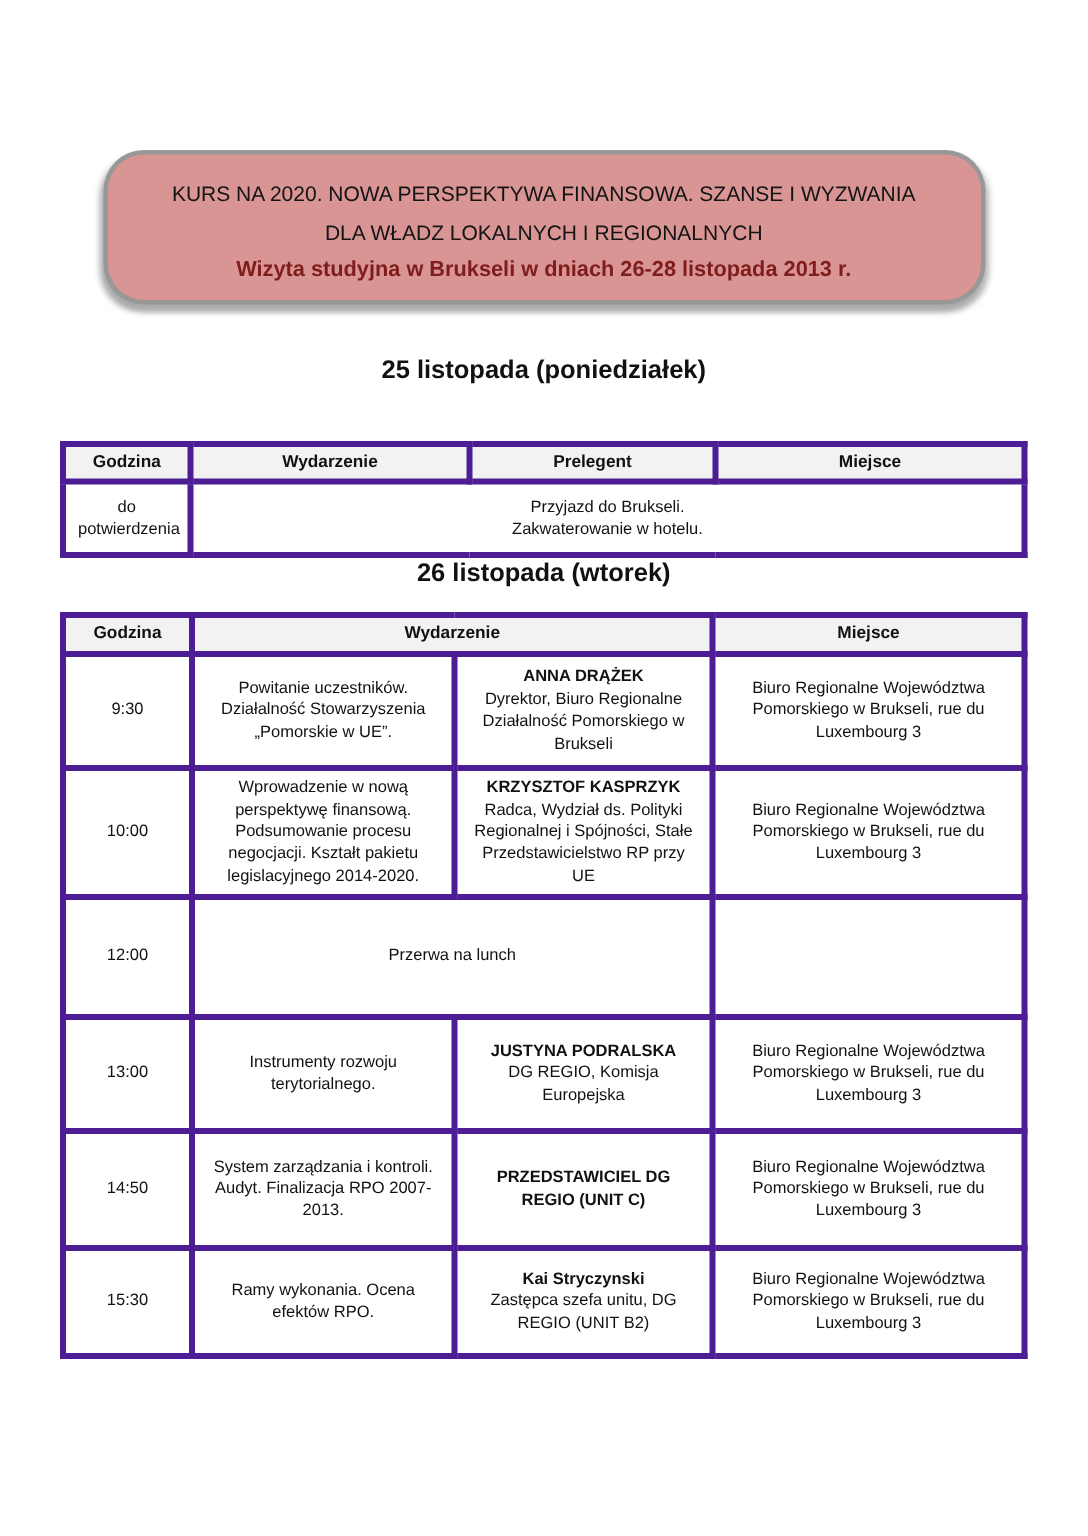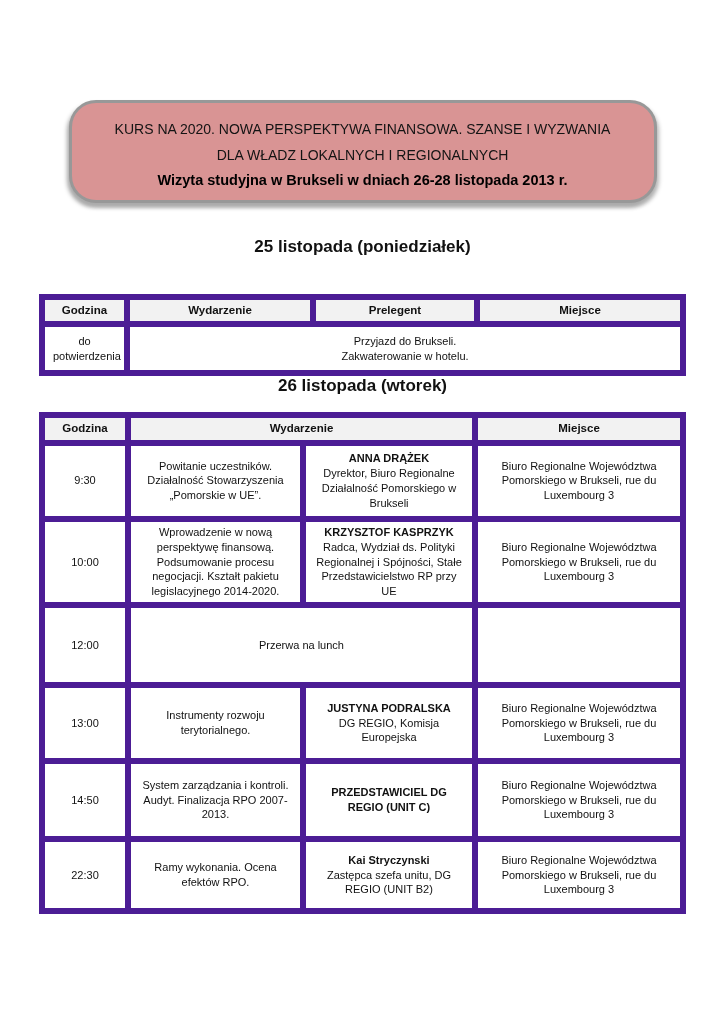--- a/index.html
+++ b/index.html
@@ -36,21 +36,21 @@
   }
   .banner-title {
     font-size: 14px;
     line-height: 1.85;
     color: #141414;
   }
   .banner-subtitle {
     font-size: 14.5px;
     font-weight: bold;
     margin-top: 3px;
-    color: #000000;
+    color: #7f1d1d;
   }
 
   
   .day-title {
     text-align: center;
     font-weight: bold;
     font-size: 17px;
   }
   .day1-title { margin-top: 34px; }
   .day2-title { }
@@ -58,21 +58,21 @@
   
   table.schedule {
     width: 641px;
     margin: 0 auto;
     border-collapse: collapse;
     table-layout: fixed;
     font-size: 11px;
     line-height: 1.35;
   }
   table.schedule th, table.schedule td {
-    border: 6px solid #4c1d95;
+    border: 4px solid #4c1d95;
     text-align: center;
     vertical-align: middle;
     padding: 3px 8px;
   }
   table.schedule th {
     background: #f2f2f2;
     font-weight: bold;
     font-size: 11.5px;
     height: 24px;
   }
@@ -174,21 +174,21 @@
     <tr style="height:78px;">
       <td>14:50</td>
       <td>System zarządzania i kontroli. Audyt. Finalizacja RPO 2007-2013.</td>
       <td>
         <div class="speaker-name">PRZEDSTAWICIEL DG REGIO (UNIT C)</div>
       </td>
       <td>Biuro Regionalne Województwa Pomorskiego w Brukseli, rue du Luxembourg 3</td>
     </tr>
 
     <tr style="height:72px;">
-      <td>22:30</td>
+      <td>15:30</td>
       <td>Ramy wykonania. Ocena efektów RPO.</td>
       <td>
         <div class="speaker-name">Kai Stryczynski</div>
         <div class="speaker-role">Zastępca szefa unitu, DG REGIO (UNIT B2)</div>
       </td>
       <td>Biuro Regionalne Województwa Pomorskiego w Brukseli, rue du Luxembourg 3</td>
     </tr>
   </tbody>
     </table>
 

